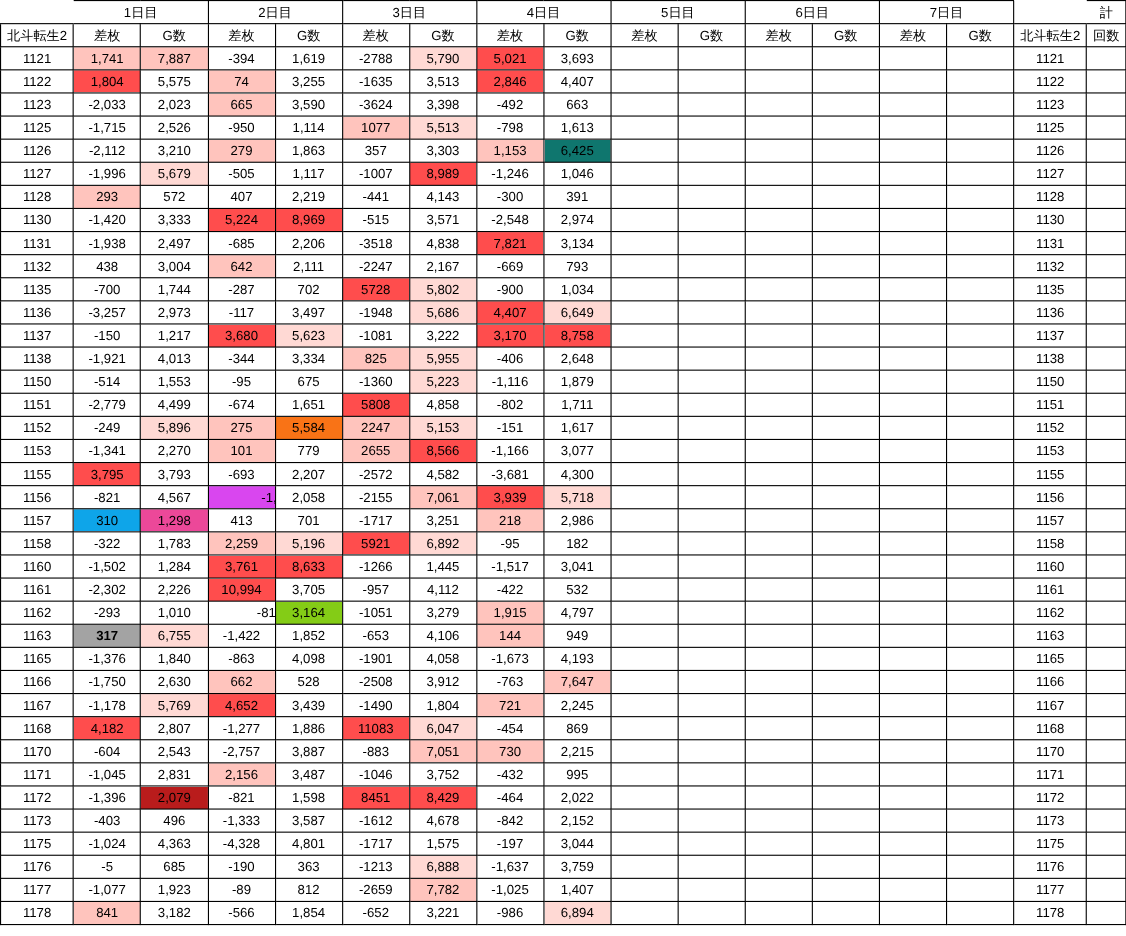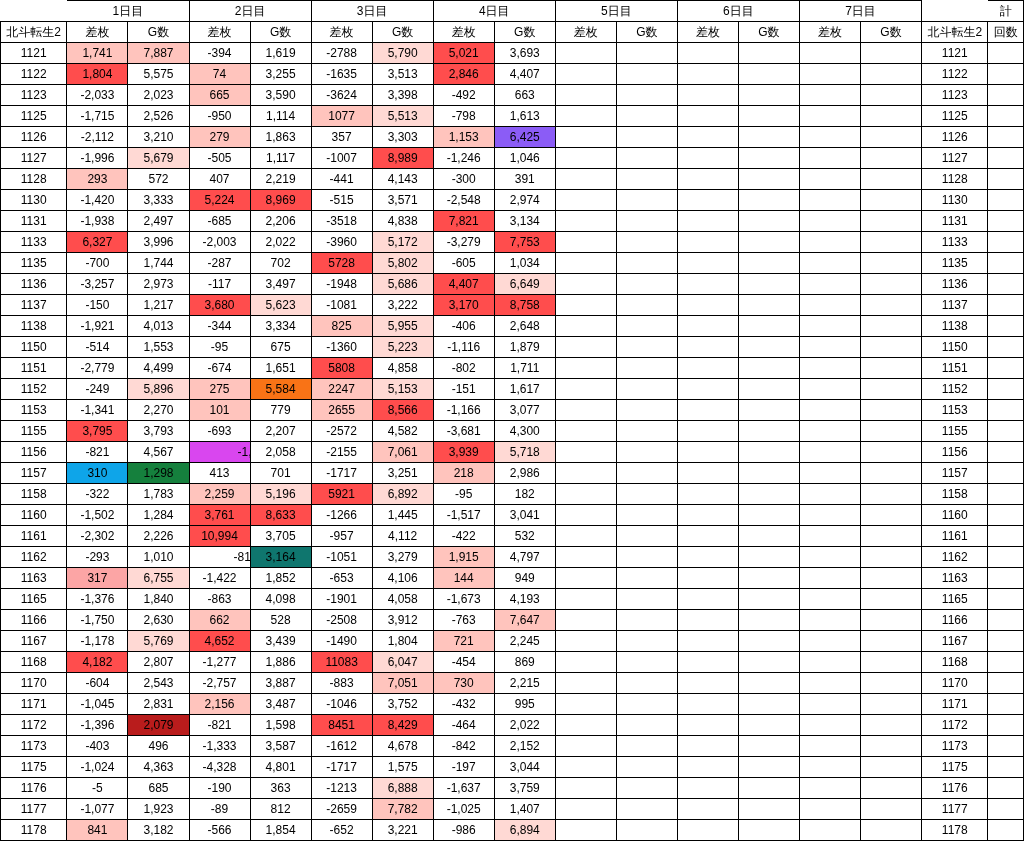--- a/index.html
+++ b/index.html
@@ -206,21 +206,21 @@
         </tr>
         <tr>
           <td class="id-cell">1126</td>
           <td class="num" style="background: rgb(255, 255, 255);">-2,112</td>
           <td class="num" style="background: rgb(255, 255, 255); margin-top: 38px;">3,210</td>
           <td class="num" style="background: rgb(255, 196, 189);">279</td>
           <td class="num" style="background: rgb(255, 255, 255);">1,863</td>
           <td class="num" style="background: rgb(255, 255, 255);">357</td>
           <td class="num" style="background: rgb(255, 255, 255);">3,303</td>
           <td class="num" style="background: rgb(255, 196, 189);">1,153</td>
-          <td class="num" style="background: #8b5cf6;">6,425</td>
+          <td class="num" style="background: #0f766e;">6,425</td>
           <td class="empty"></td>
           <td class="empty"></td>
           <td class="empty"></td>
           <td class="empty"></td>
           <td class="empty"></td>
           <td class="empty"></td>
           <td class="id-cell">1126</td>
           <td class="empty"></td>
         </tr>
         <tr>
@@ -293,47 +293,47 @@
           <td class="empty"></td>
           <td class="empty"></td>
           <td class="empty"></td>
           <td class="empty"></td>
           <td class="empty"></td>
           <td class="empty"></td>
           <td class="id-cell">1131</td>
           <td class="empty"></td>
         </tr>
         <tr>
-          <td class="id-cell">1133</td>
-          <td class="num" style="background: rgb(255, 77, 77);">6,327</td>
-          <td class="num" style="background: rgb(255, 255, 255);">3,996</td>
-          <td class="num" style="background: rgb(255, 255, 255);">-2,003</td>
-          <td class="num" style="background: rgb(255, 255, 255);">2,022</td>
-          <td class="num" style="background: rgb(255, 255, 255);">-3960</td>
-          <td class="num" style="background: rgb(255, 217, 212);">5,172</td>
-          <td class="num" style="background: rgb(255, 255, 255);">-3,279</td>
-          <td class="num" style="background: rgb(255, 77, 77);">7,753</td>
-          <td class="empty"></td>
-          <td class="empty"></td>
-          <td class="empty"></td>
-          <td class="empty"></td>
-          <td class="empty"></td>
-          <td class="empty"></td>
-          <td class="id-cell">1133</td>
+          <td class="id-cell">1132</td>
+          <td class="num" style="background: rgb(255, 255, 255);">438</td>
+          <td class="num" style="background: rgb(255, 255, 255);">3,004</td>
+          <td class="num" style="background: rgb(255, 196, 189);">642</td>
+          <td class="num" style="background: rgb(255, 255, 255);">2,111</td>
+          <td class="num" style="background: rgb(255, 255, 255);">-2247</td>
+          <td class="num" style="background: rgb(255, 255, 255);">2,167</td>
+          <td class="num" style="background: rgb(255, 255, 255);">-669</td>
+          <td class="num" style="background: rgb(255, 255, 255);">793</td>
+          <td class="empty"></td>
+          <td class="empty"></td>
+          <td class="empty"></td>
+          <td class="empty"></td>
+          <td class="empty"></td>
+          <td class="empty"></td>
+          <td class="id-cell">1132</td>
           <td class="empty"></td>
         </tr>
         <tr>
           <td class="id-cell">1135</td>
           <td class="num" style="background: rgb(255, 255, 255);">-700</td>
           <td class="num" style="background: rgb(255, 255, 255);">1,744</td>
           <td class="num" style="background: rgb(255, 255, 255);">-287</td>
           <td class="num" style="background: rgb(255, 255, 255);">702</td>
           <td class="num" style="background: rgb(255, 77, 77);">5728</td>
           <td class="num" style="background: rgb(255, 217, 212);">5,802</td>
-          <td class="num" style="background: rgb(255, 255, 255);">-605</td>
+          <td class="num" style="background: rgb(255, 255, 255);">-900</td>
           <td class="num" style="background: rgb(255, 255, 255);">1,034</td>
           <td class="empty"></td>
           <td class="empty"></td>
           <td class="empty"></td>
           <td class="empty"></td>
           <td class="empty"></td>
           <td class="empty"></td>
           <td class="id-cell">1135</td>
           <td class="empty"></td>
         </tr>
@@ -504,21 +504,21 @@
           <td class="empty"></td>
           <td class="empty"></td>
           <td class="empty"></td>
           <td class="empty"></td>
           <td class="id-cell">1156</td>
           <td class="empty"></td>
         </tr>
         <tr>
           <td class="id-cell">1157</td>
           <td class="num" style="background: #0ea5e9;">310</td>
-          <td class="num" style="background: #15803d; margin-left: 47px;">1,298</td>
+          <td class="num" style="background: #ec4899; margin-left: 47px;">1,298</td>
           <td class="num" style="background: rgb(255, 255, 255);">413</td>
           <td class="num" style="background: rgb(255, 255, 255);">701</td>
           <td class="num" style="background: rgb(255, 255, 255);">-1717</td>
           <td class="num" style="background: rgb(255, 255, 255);">3,251</td>
           <td class="num" style="background: rgb(255, 196, 189);">218</td>
           <td class="num" style="background: rgb(255, 255, 255);">2,986</td>
           <td class="empty"></td>
           <td class="empty"></td>
           <td class="empty"></td>
           <td class="empty"></td>
@@ -582,37 +582,37 @@
           <td class="empty"></td>
           <td class="empty"></td>
           <td class="id-cell">1161</td>
           <td class="empty"></td>
         </tr>
         <tr>
           <td class="id-cell">1162</td>
           <td class="num" style="background: rgb(255, 255, 255);">-293</td>
           <td class="num" style="background: rgb(255, 255, 255);">1,010</td>
           <td class="num" style="background: rgb(255, 255, 255); padding-left: 44px;">-81</td>
-          <td class="num" style="background: #0f766e; margin-left: 36px;">3,164</td>
+          <td class="num" style="background: #84cc16; margin-left: 36px;">3,164</td>
           <td class="num" style="background: rgb(255, 255, 255);">-1051</td>
           <td class="num" style="background: rgb(255, 255, 255);">3,279</td>
           <td class="num" style="background: rgb(255, 196, 189);">1,915</td>
           <td class="num" style="background: rgb(255, 255, 255);">4,797</td>
           <td class="empty"></td>
           <td class="empty"></td>
           <td class="empty"></td>
           <td class="empty"></td>
           <td class="empty"></td>
           <td class="empty"></td>
           <td class="id-cell">1162</td>
           <td class="empty"></td>
         </tr>
         <tr>
           <td class="id-cell">1163</td>
-          <td class="num" style="background: #fca5a5;">317</td>
+          <td class="num" style="background: #a3a3a3; font-weight: bold;">317</td>
           <td class="num" style="background: rgb(255, 217, 212);">6,755</td>
           <td class="num" style="background: rgb(255, 255, 255);">-1,422</td>
           <td class="num" style="background: rgb(255, 255, 255);">1,852</td>
           <td class="num" style="background: rgb(255, 255, 255);">-653</td>
           <td class="num" style="background: rgb(255, 255, 255);">4,106</td>
           <td class="num" style="background: rgb(255, 196, 189);">144</td>
           <td class="num" style="background: rgb(255, 255, 255);">949</td>
           <td class="empty"></td>
           <td class="empty"></td>
           <td class="empty"></td>

